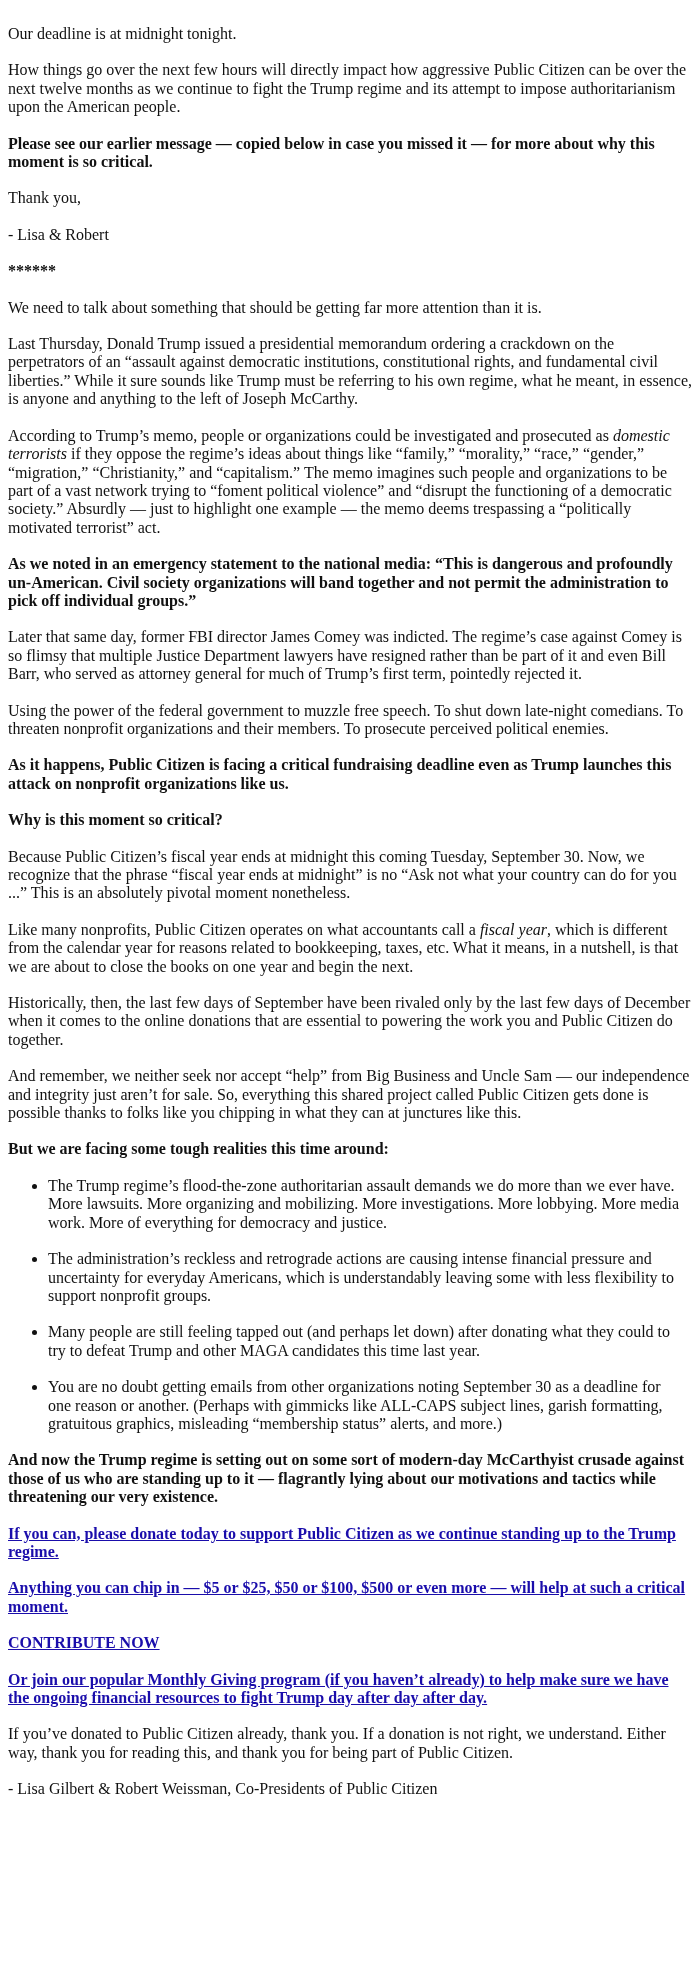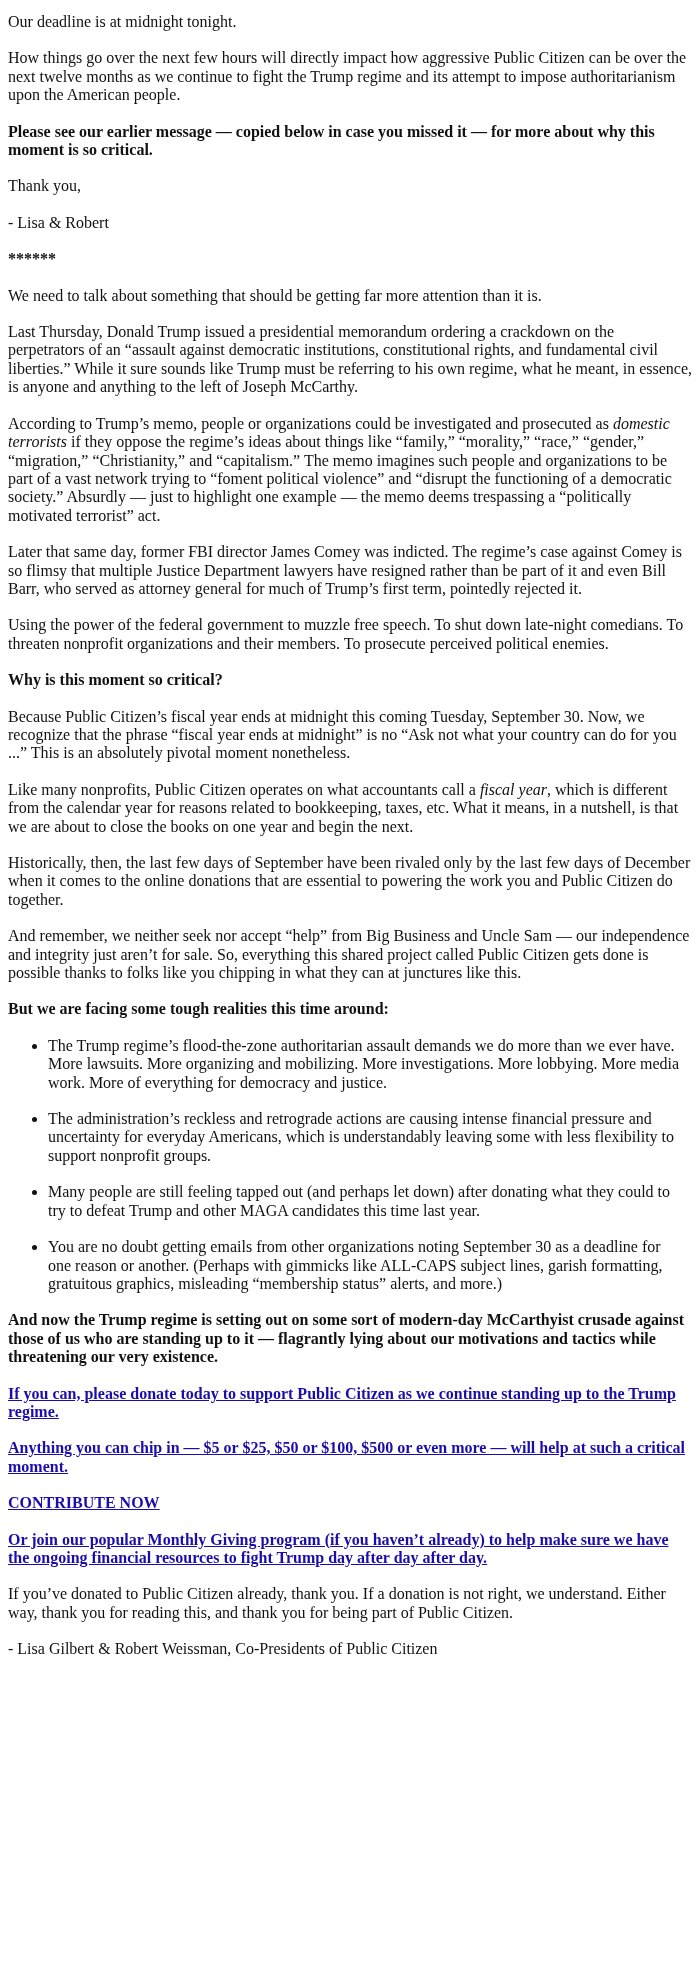--- a/index.html
+++ b/index.html
@@ -3,21 +3,21 @@
 <meta charset="utf-8">
 <style>
   html, body { margin: 0; padding: 0; background: #ffffff; }
   body {
     width: 700px;
     font-family: "Liberation Serif", "DejaVu Serif", serif;
     font-size: 16px;
     line-height: 18.4px;
     color: #111111;
   }
-  .wrap { padding: 4px 8px 0 8px; }
+  .wrap { padding: 16px 8px 0 8px; }
   p { margin: 0 0 18px 0; }
   p.first { padding-top: 9px; }
   b, .bold { font-weight: bold; }
   a.link { color: #1a0dab; text-decoration: underline; font-weight: bold; }
   .center { text-align: left; }
   ul.realities { margin: 0 12px 18px 0; padding-left: 40px; }
   ul.realities li { margin: 0 0 18px 0; }
   ul.realities li:last-child { margin-bottom: 18px; }
 </style>
 </head>
@@ -28,22 +28,24 @@
   <p class="first">Our deadline is at midnight tonight.</p>
   <p>How things go over the next few hours will directly impact how aggressive Public Citizen can be over the next twelve months as we continue to fight the Trump regime and its attempt to impose authoritarianism upon the American people.</p>
   <p class="bold">Please see our earlier message — copied below in case you missed it — for more about why this moment is so critical.</p>
   <p>Thank you,</p>
   <p>- Lisa &amp; Robert</p>
   <p class="bold">******</p>
 
   <p>We need to talk about something that should be getting far more attention than it is.</p>
   <p>Last Thursday, Donald Trump issued a presidential memorandum ordering a crackdown on the perpetrators of an “assault against democratic institutions, constitutional rights, and fundamental civil liberties.” While it sure sounds like Trump must be referring to his own regime, what he meant, in essence, is anyone and anything to the left of Joseph McCarthy.</p>
   <p><span>According to Trump’s memo, people or organizations could be investigated and prosecuted as </span><em>domestic terrorists</em><span> if they oppose the regime’s ideas about things like “family,” “morality,” “race,” “gender,” “migration,” “Christianity,” and “capitalism.” The memo imagines such people and organizations to be part of a vast network trying to “foment political violence” and “disrupt the functioning of a democratic society.” Absurdly — just to highlight one example — the memo deems trespassing a “politically motivated terrorist” act.</span></p>
+  <p class="bold">As we noted in an emergency statement to the national media: “This is dangerous and profoundly un-American. Civil society organizations will band together and not permit the administration to pick off individual groups.”</p>
   <p>Later that same day, former FBI director James Comey was indicted. The regime’s case against Comey is so flimsy that multiple Justice Department lawyers have resigned rather than be part of it and even Bill Barr, who served as attorney general for much of Trump’s first term, pointedly rejected it.</p>
   <p>Using the power of the federal government to muzzle free speech. To shut down late-night comedians. To threaten nonprofit organizations and their members. To prosecute perceived political enemies.</p>
+  <p class="bold">As it happens, Public Citizen is facing a critical fundraising deadline even as Trump launches this attack on nonprofit organizations like us.</p>
   <p class="bold">Why is this moment so critical?</p>
   <p>Because Public Citizen’s fiscal year ends at midnight this coming Tuesday, September 30. Now, we recognize that the phrase “fiscal year ends at midnight” is no “Ask not what your country can do for you ...” This is an absolutely pivotal moment nonetheless.</p>
   <p><span>Like many nonprofits, Public Citizen operates on what accountants call a </span><em>fiscal year</em><span>, which is different from the calendar year for reasons related to bookkeeping, taxes, etc. What it means, in a nutshell, is that we are about to close the books on one year and begin the next.</span></p>
   <p>Historically, then, the last few days of September have been rivaled only by the last few days of December when it comes to the online donations that are essential to powering the work you and Public Citizen do together.</p>
   <p>And remember, we neither seek nor accept “help” from Big Business and Uncle Sam — our independence and integrity just aren’t for sale. So, everything this shared project called Public Citizen gets done is possible thanks to folks like you chipping in what they can at junctures like this.</p>
   <p class="bold">But we are facing some tough realities this time around:</p>
 
   <ul class="realities">
     <li>The Trump regime’s flood-the-zone authoritarian assault demands we do more than we ever have. More lawsuits. More organizing and mobilizing. More investigations. More lobbying. More media work. More of everything for democracy and justice.</li>
     <li>The administration’s reckless and retrograde actions are causing intense financial pressure and uncertainty for everyday Americans, which is understandably leaving some with less flexibility to support nonprofit groups.</li>

